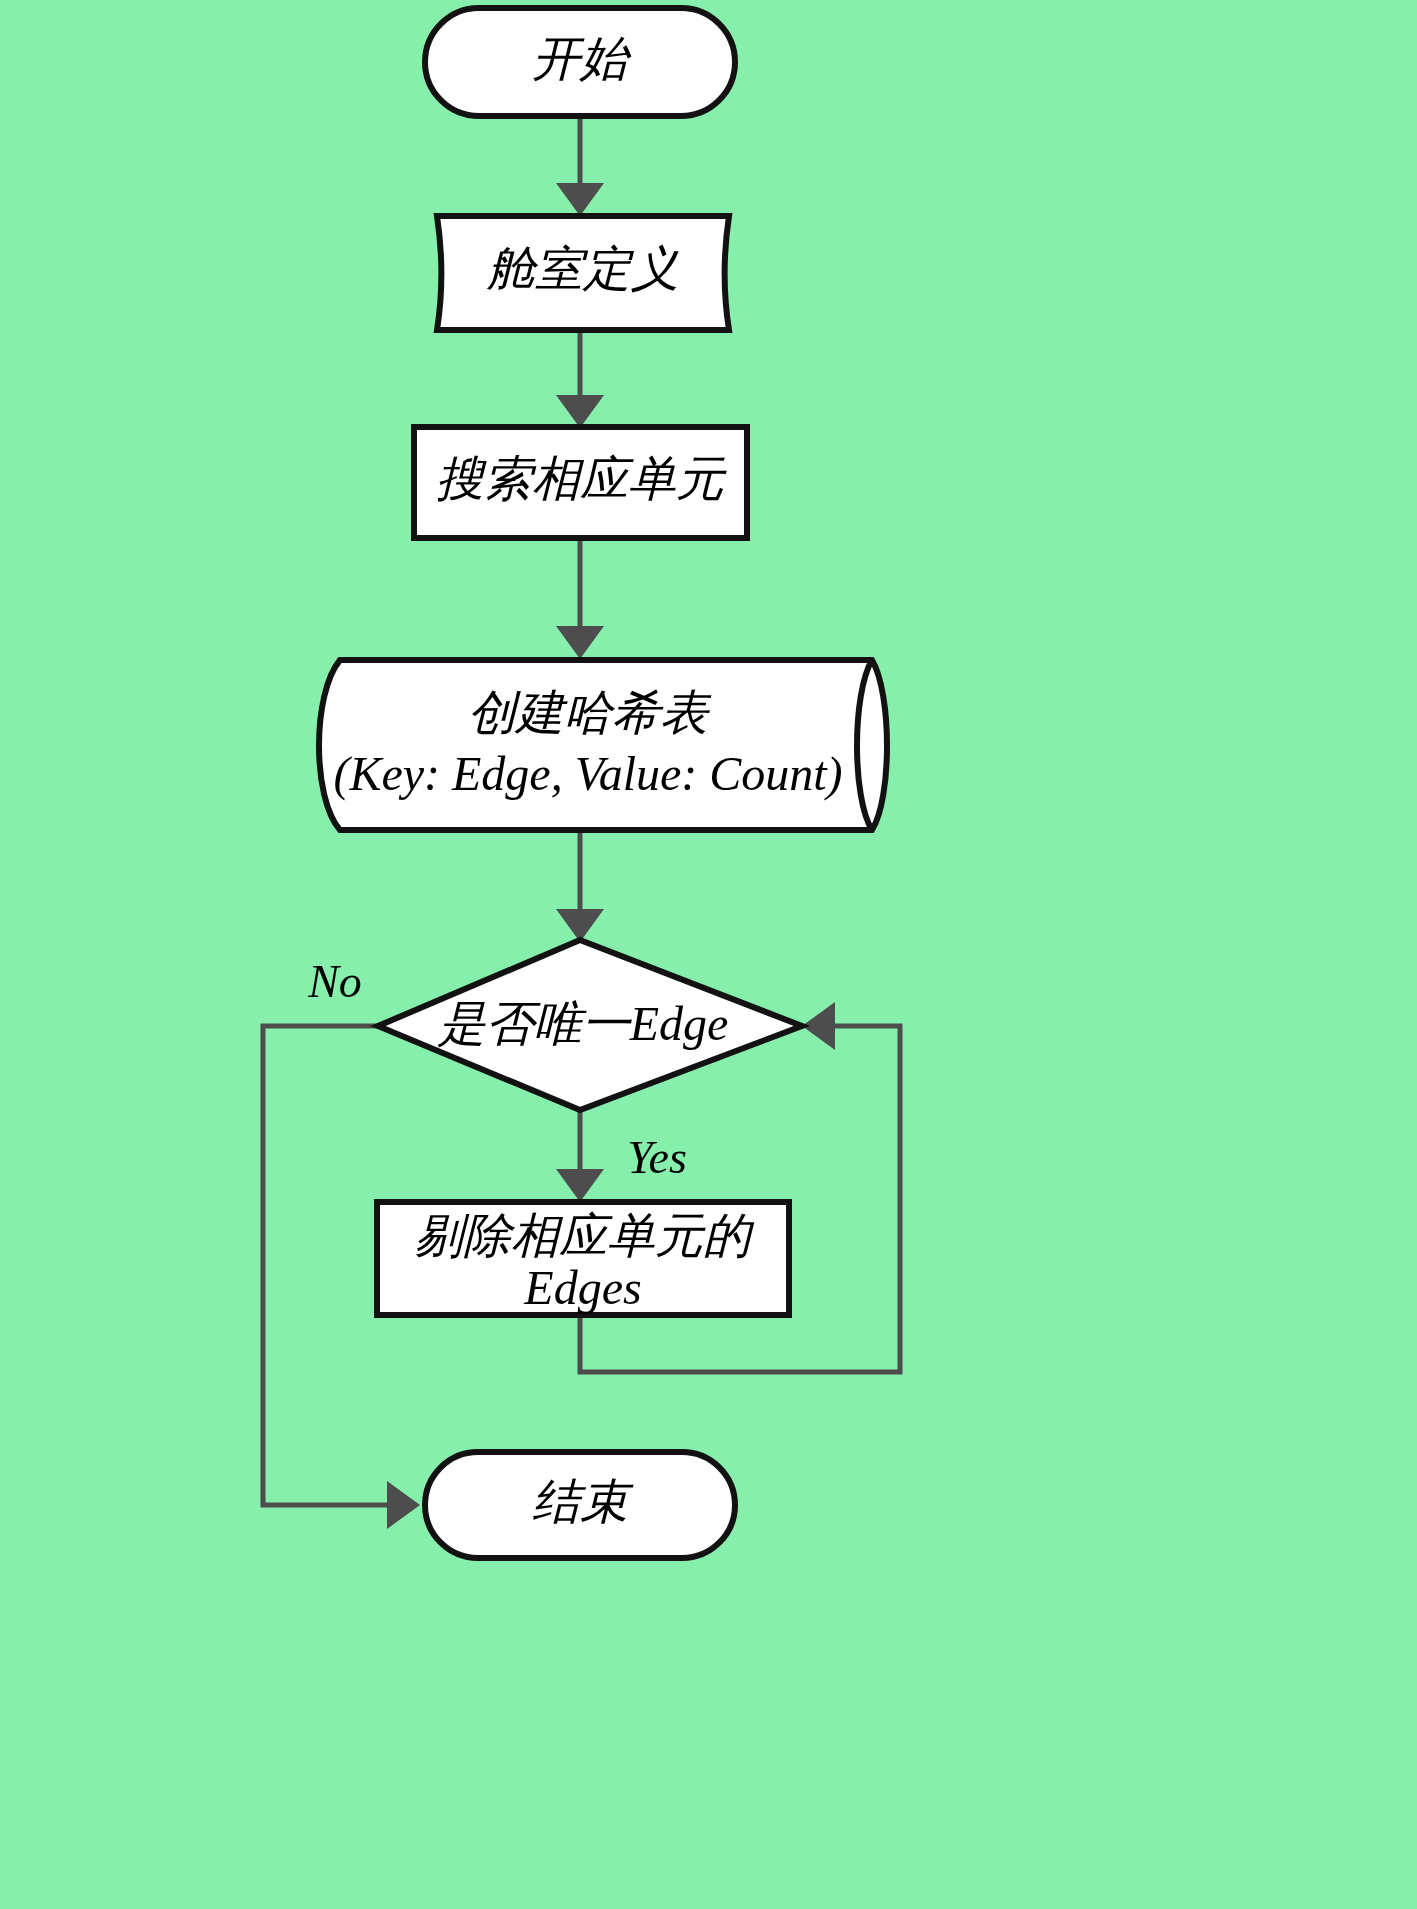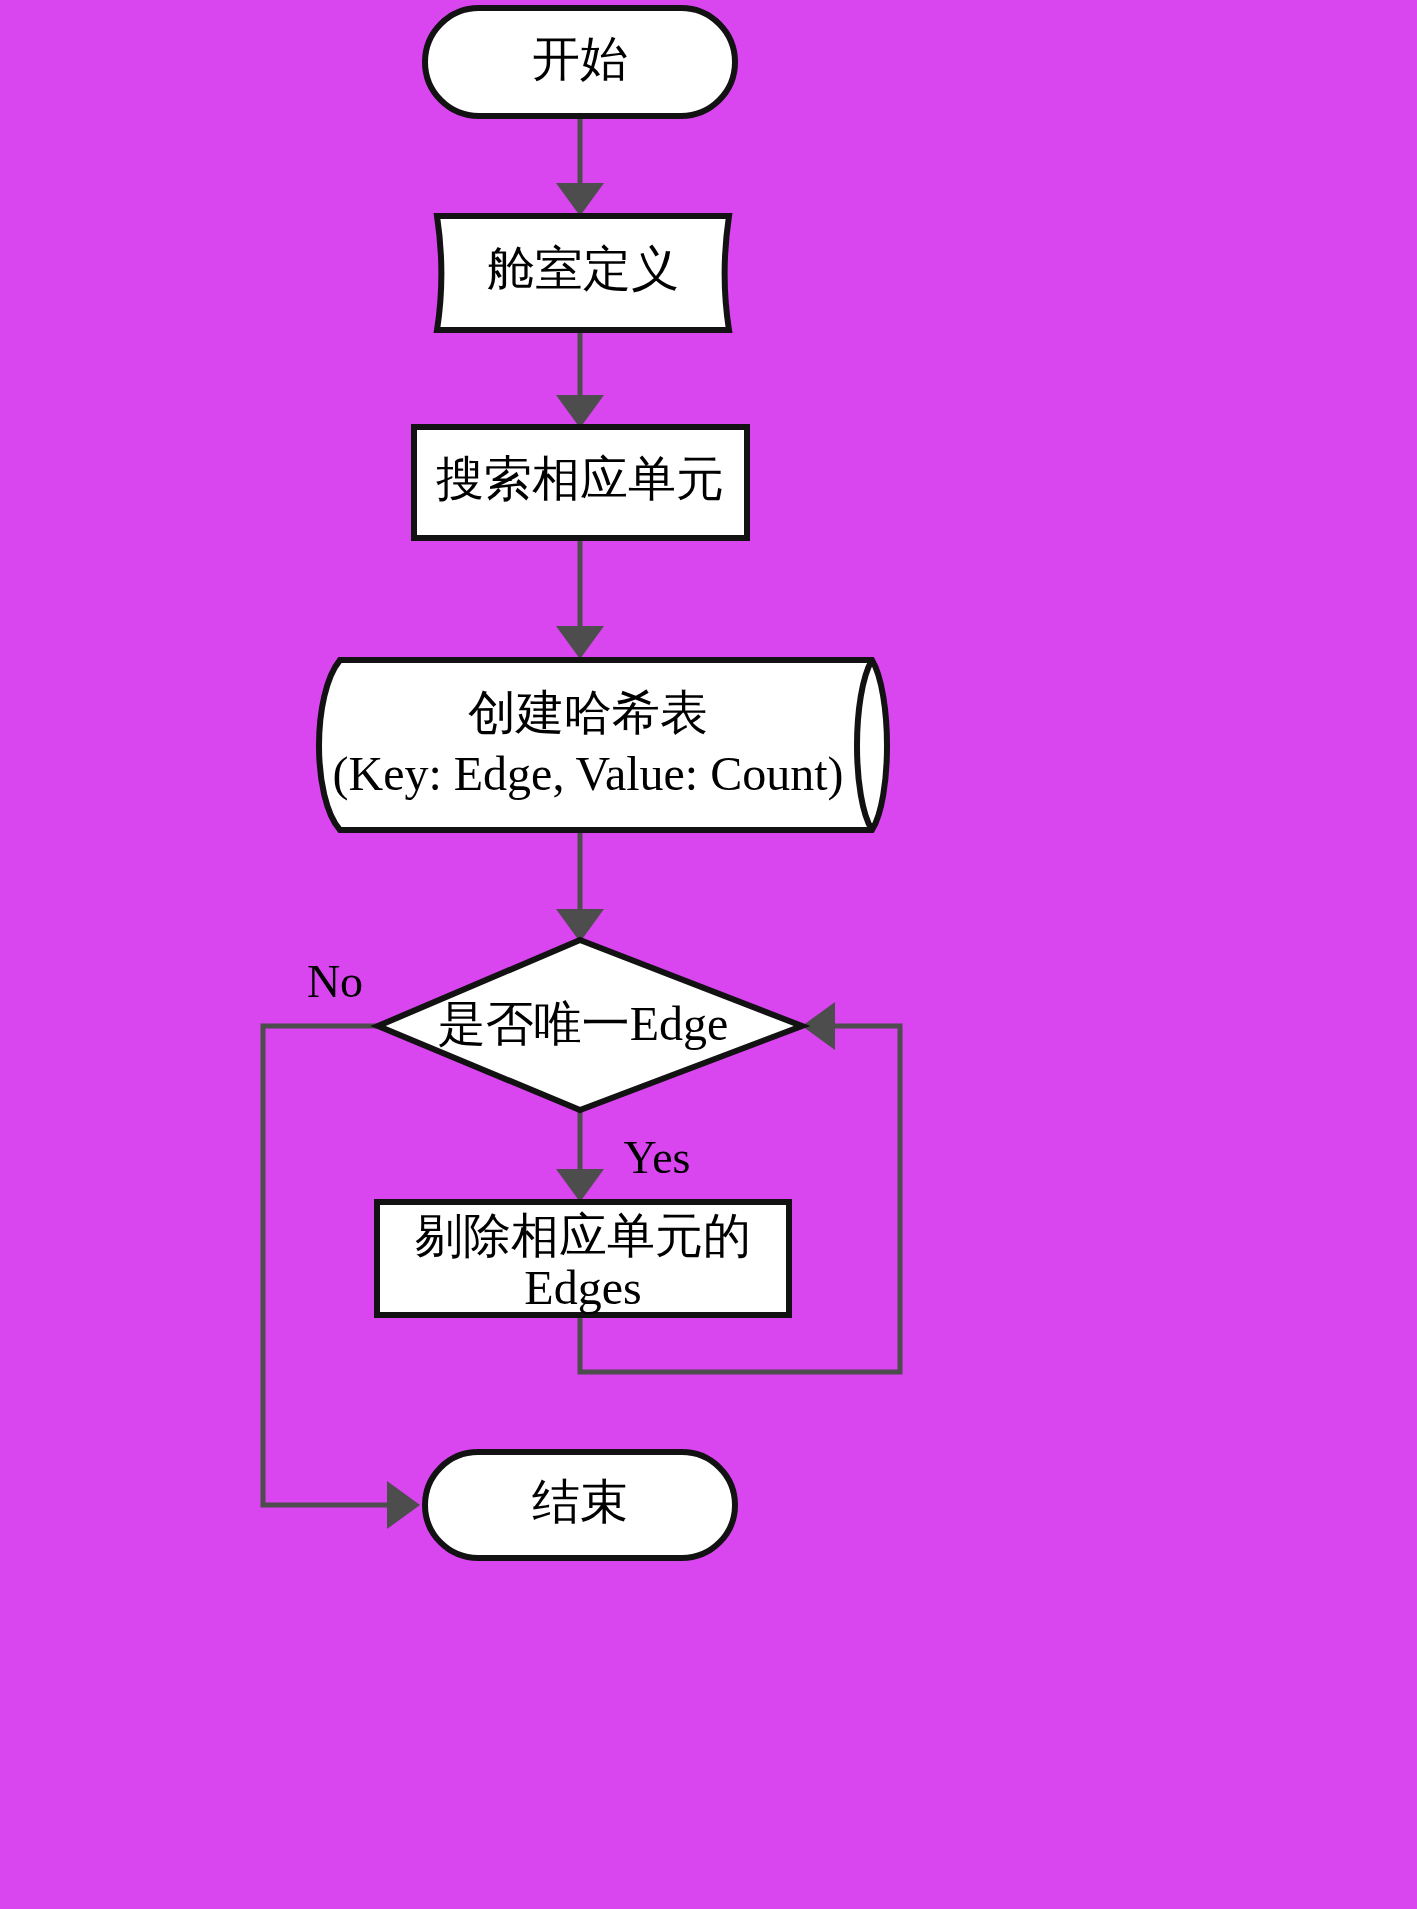--- a/index.html
+++ b/index.html
@@ -7,22 +7,23 @@
     padding: 0;
     background: #ffffff;
   }
   body {
     font-family: "Liberation Serif", "DejaVu Serif", serif;
   }
   #flowchart-root {
     position: relative;
     width: 1417px;
     height: 1909px;
-    background: #d946ef;
+    background: #86efac;
     overflow: hidden;
+    font-style: italic;
   }
   #flow-svg {
     position: absolute;
     left: 0;
     top: 0;
     width: 1417px;
     height: 1909px;
     display: block;
   }
   .node-shape-thick {

